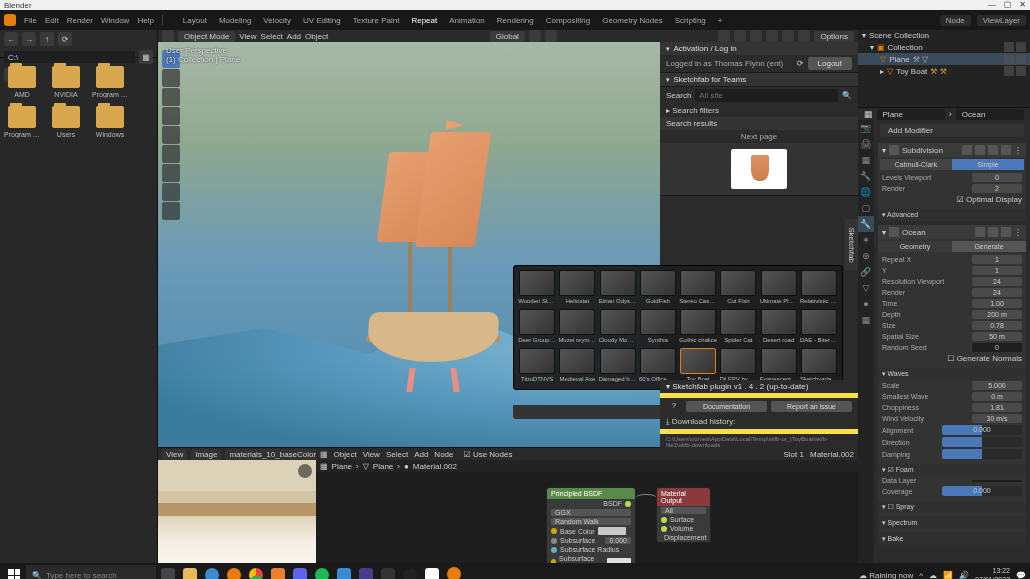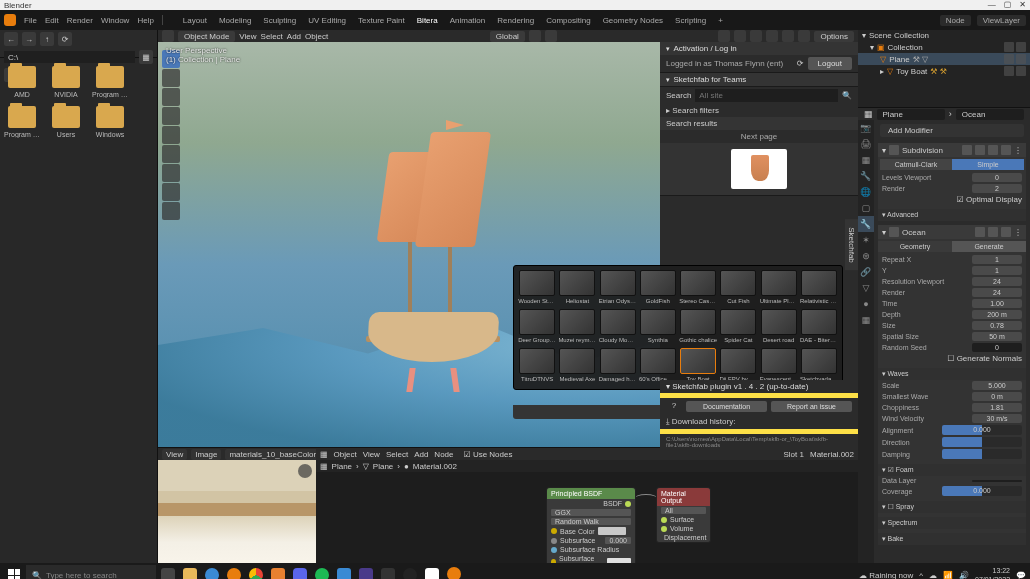--- a/index.html
+++ b/index.html
@@ -169,24 +169,24 @@
  <span class="blogo"></span>
  <span>File</span>
  <span>Edit</span>
  <span>Render</span>
  <span>Window</span>
  <span>Help</span>
  <span class="sep"></span>
  <div class="workspace-tabs">
    <span>Layout</span>
    <span>Modeling</span>
-   <span>Sculpting</span>
+   <span>Velocity</span>
    <span>UV Editing</span>
    <span>Texture Paint</span>
-   <span class="active">Bitera</span>
+   <span class="active">Repeat</span>
    <span>Animation</span>
    <span>Rendering</span>
    <span>Compositing</span>
    <span>Geometry Nodes</span>
    <span>Scripting</span>
    <span>+</span>
  </div>
  <div class="scene-info">
    <span class="scene-box">Node</span>
    <span class="scene-box">ViewLayer</span>

